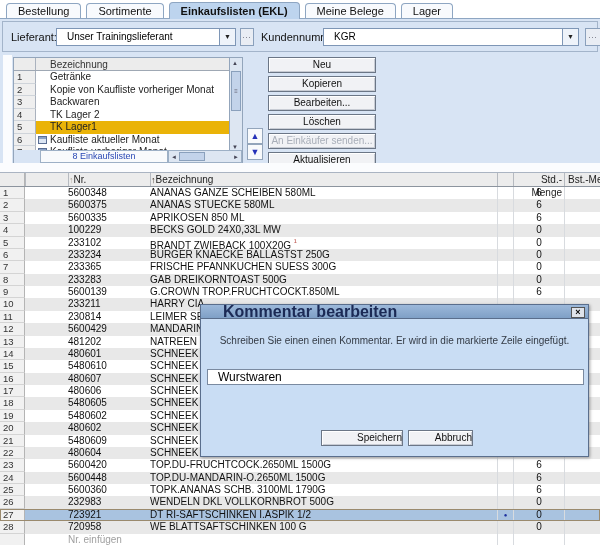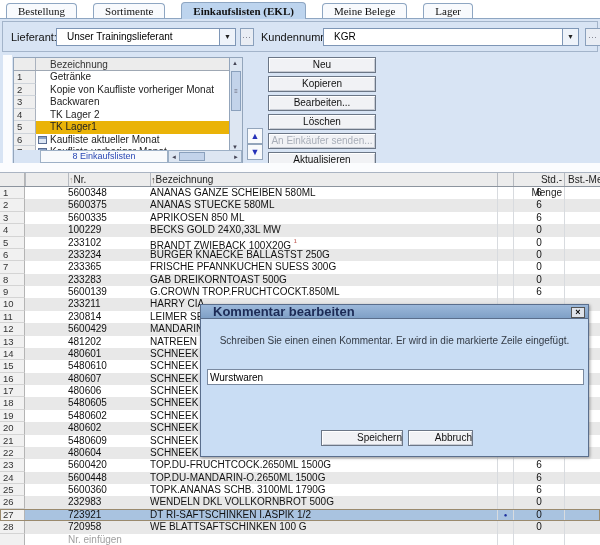--- a/index.html
+++ b/index.html
@@ -2,22 +2,22 @@
 <html><head>
 <meta charset="utf-8">
 <style>
   * { box-sizing: border-box; margin: 0; padding: 0; }
   html,body { width:600px; height:545px; }
   body { font-family:"Liberation Sans", sans-serif; background:#fff; overflow:hidden; }
   .screen { position:relative; width:600px; height:545px; background:#ffffff; overflow:hidden; }
 
   
   .tabbar { position:absolute; top:2px; left:0; width:600px; height:17px; padding-left:6px;
-            display:flex; align-items:flex-end; gap:16px; background:#ffffff;
-            border-bottom:1px solid #8ea6c2;font-family:Liberation Serif, serif; }
+            display:flex; align-items:flex-end; gap:5px; background:#ffffff;
+            border-bottom:1px solid #8ea6c2; }
   .tab { height:15px; line-height:14px; padding:0 11px; font-size:11px; color:#111;
          background:#f8fafd; border:1px solid #8ea6c2; border-bottom:none;
          border-radius:4px 4px 0 0; white-space:nowrap; }
   .tab.active { height:17px; line-height:16px; font-weight:bold; background:#bdd4ee; margin-bottom:-1px; }
 
   
   .content { position:absolute; top:19px; left:0; width:600px; height:526px; background:#d8e4f4; }
 
   
   .form-panel { position:absolute; top:2px; left:2px; width:596px; height:31px;
@@ -95,26 +95,26 @@
   .g-head .c-bst { padding-left:3px; white-space:nowrap; overflow:hidden; }
   .sort-a { font-size:9px; color:#b0a79a; } .sort-a.dark { color:#3a2c20; font-weight:bold; }
   .mark { font-size:8px; color:#b0342a; vertical-align:super; margin-left:3px; }
   .insert-lbl { color:#a0a0a0; }
 
   
   .dialog { position:absolute; left:200px; top:285px; width:389px; height:153px; background:#c9ddf4;
             border:1px solid #5a6e8c; box-shadow:1px 1px 3px rgba(0,0,0,.35); z-index:5; }
   .dlg-title { position:absolute; left:0; top:0; width:100%; height:14px;
                background:linear-gradient(#9cb8da,#7fa0c6); border-bottom:1px solid #5a6e8c;
-               font-size:13px; font-weight:bold; color:#1b2a55; line-height:13px; padding-left:12px; }
+               font-size:16px; font-weight:bold; color:#1b2a55; line-height:13px; padding-left:22px; }
   .dlg-close { position:absolute; right:3px; top:2px; width:14px; height:11px; background:#dfe3ea;
                border:1px solid #555; font-size:9px; font-weight:bold; line-height:9px; text-align:center; color:#000; }
   .dlg-msg { position:absolute; left:0; top:30px; width:100%; text-align:center; font-size:10px; color:#333a44; }
   .dlg-input { position:absolute; left:6px; top:64px; width:377px; height:16px; background:#fff;
-               border:1px solid #7a8aa0; font-size:10px; line-height:14px; padding-left:2px;
+               border:1px solid #7a8aa0; font-size:12px; line-height:14px; padding-left:10px;
                font-family:"Liberation Sans", sans-serif; }
   .dlg-btn { position:absolute; top:125px; height:16px; background:#f1f2f5; border:1px solid #6b7686;
              font-size:10px; color:#111; text-align:right; line-height:14px;
              box-shadow: inset 1px 1px 0 #ffffff, inset -1px -1px 0 #c8ccd4; }
   .dlg-save { left:120px; width:82px; } .dlg-cancel { left:207px; width:65px; }
 </style>
 </head>
 <body>
 
 <div class="screen">

